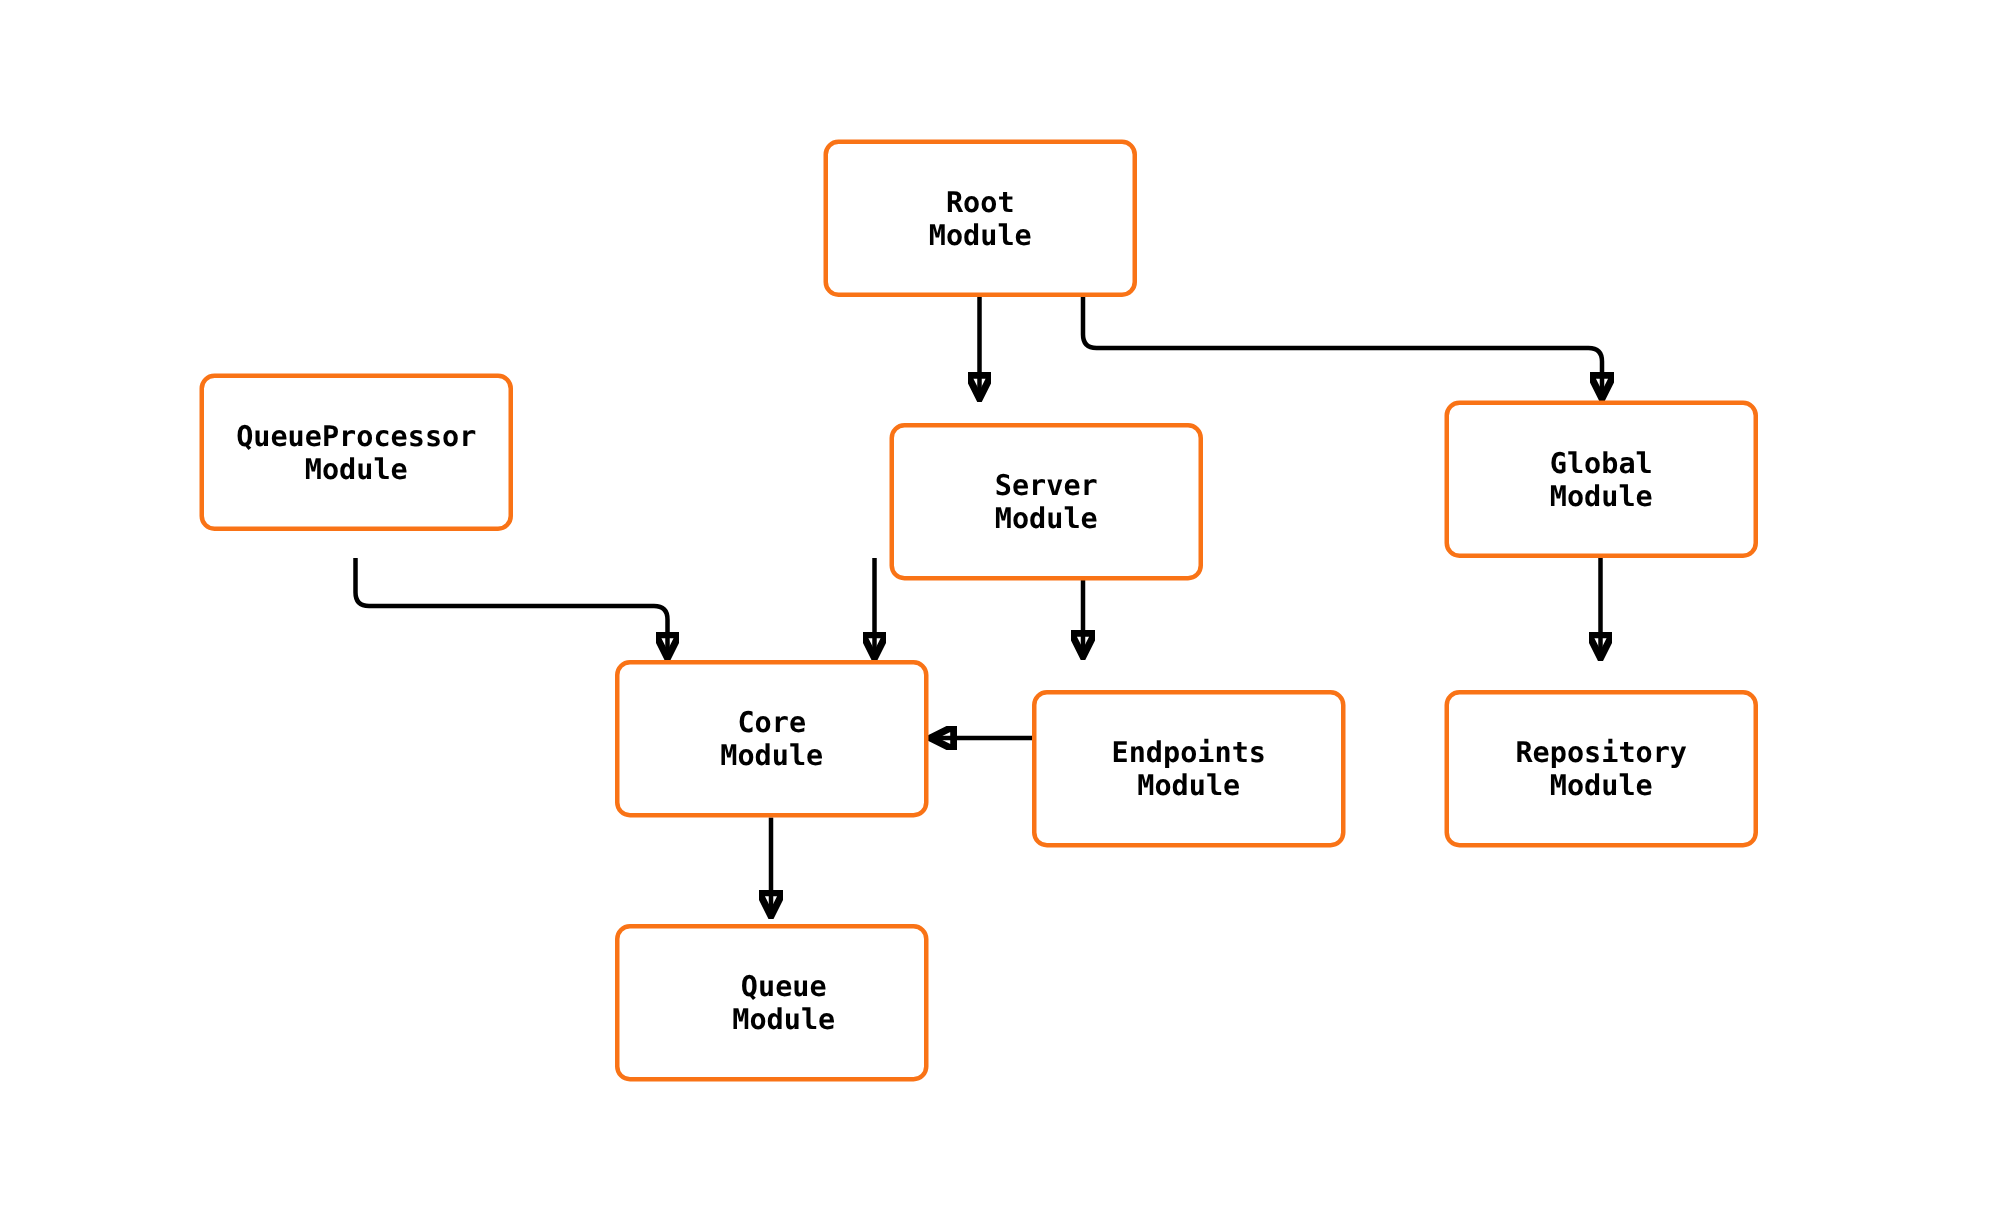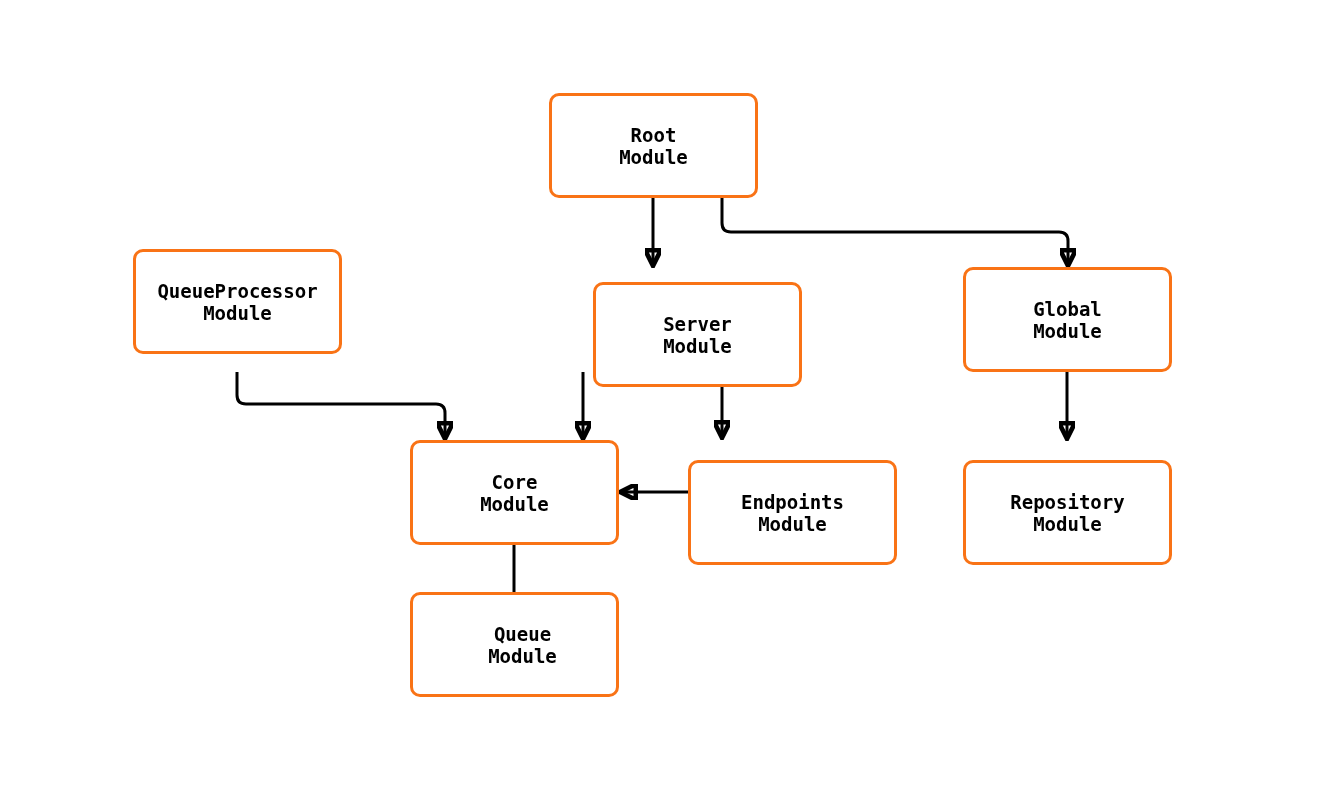--- a/index.html
+++ b/index.html
@@ -46,21 +46,21 @@
     line-height: 22px;
     white-space: nowrap;
   }
   .node-root        { left: 549px; top:  93px; }
   .node-qp          { left: 133px; top: 249px; }
   .node-server      { left: 549px; top: 282px; margin-left: 44px; }
   .node-global      { left: 963px; top: 267px; }
   .node-core        { left: 410px; top: 440px; }
   .node-endpoints   { left: 688px; top: 439px; margin-top: 21px; }
   .node-repository  { left: 963px; top: 460px; }
-  .node-queue       { left: 410px; top: 592px; padding-left: 16px; }
+  .node-queue       { left: 410px; top: 616px; padding-left: 16px; }
 </style>
 </head>
 <body>
 
 <div class="canvas">
 
   <svg class="edge-layer" width="1337" height="809" viewBox="0 0 1337 809" xmlns="http://www.w3.org/2000/svg">
     <defs>
       <marker id="arrow" viewBox="0 0 10 10" refX="9.5" refY="5" markerWidth="6.5" markerHeight="5.2" orient="auto-start-reverse">
         <path d="M 0 0 L 10 5 L 0 10 z" fill="#000000" stroke="none"></path>

